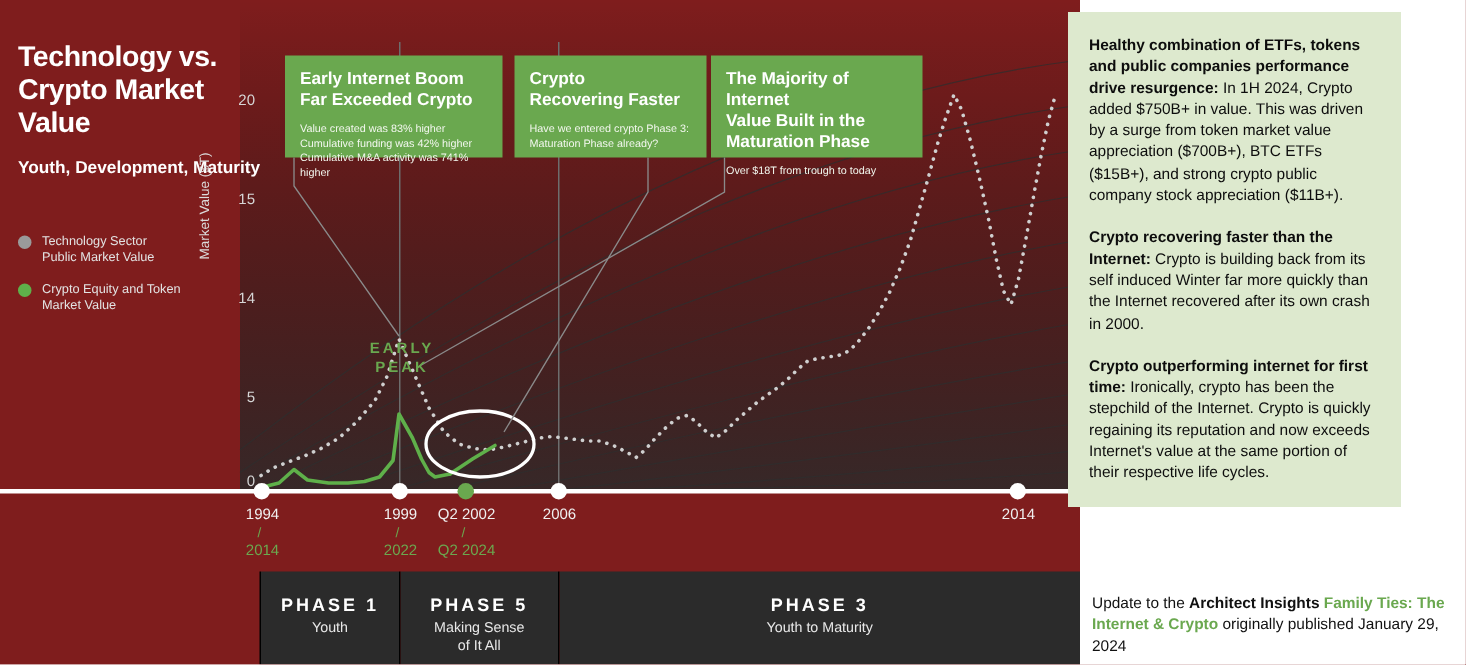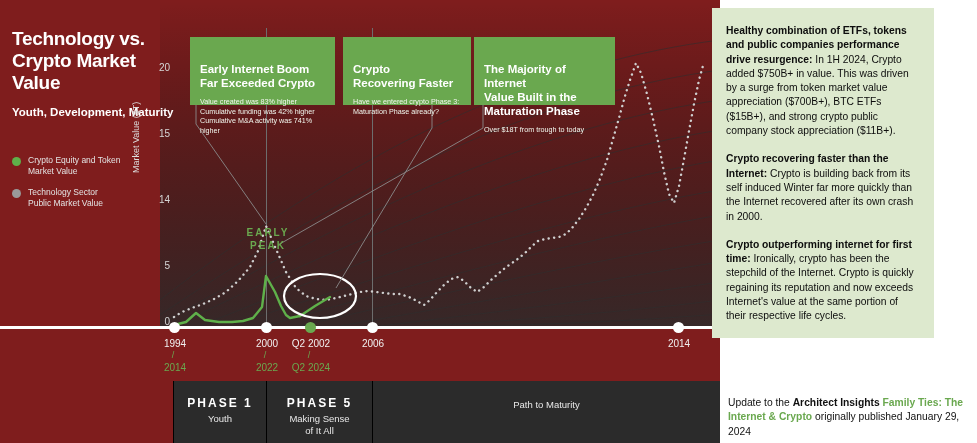--- a/index.html
+++ b/index.html
@@ -26,21 +26,21 @@
           transform:rotate(-90deg);transform-origin:left top;white-space:nowrap;}
   .ytick{position:absolute;color:#d6d6d6;font-size:10px;text-align:right;width:22px;}
 
   .xaxis{position:absolute;left:0;top:326px;width:720px;height:3px;background:#fff;}
   .xdot{position:absolute;width:11px;height:11px;border-radius:50%;top:322px;}
   .xtick-label{position:absolute;top:338px;font-size:10px;color:#f0f0f0;transform:translateX(-50%);white-space:nowrap;}
   .xtick-sub{position:absolute;top:362px;font-size:10px;color:#6ba84f;transform:translateX(-50%);white-space:nowrap;}
   .xtick-slash{position:absolute;top:350px;font-size:9px;color:#6ba84f;transform:translateX(-50%);}
 
   .callout{position:absolute;background:#6aa84f;color:#fff;padding:9px 10px 11px 10px;box-sizing:border-box;}
-  .callout h4{margin:16px 0 7px 0;font-size:11.5px;line-height:14px;font-weight:700;}
+  .callout h4{margin:0 0 7px 0;font-size:11.5px;line-height:14px;font-weight:700;}
   .callout p{margin:0;font-size:7.2px;line-height:9.6px;color:#f2f7ee;font-weight:400;}
 
   .early-peak{position:absolute;color:#6aa84f;font-size:10px;font-weight:700;
               letter-spacing:2px;text-align:center;line-height:13px;}
 
   .phase-lbl{position:absolute;text-align:center;color:#fff;}
   .phase-lbl .pn{font-size:12px;font-weight:700;letter-spacing:2px;}
   .phase-lbl .pd{font-size:9.5px;font-weight:400;line-height:12px;margin-top:3px;color:#e8e8e8;}
 
   
@@ -98,26 +98,26 @@
       <line x1="372.5" y1="28" x2="372.5" y2="326" stroke="#6d6d6d" stroke-width="1"></line>
     </svg>
 
     <div class="title">
       <span>Technology vs. Crypto Market Value</span>
     </div>
     <div class="subtitle">Youth, Development, Maturity</div>
 
     <div class="legend">
       <div class="legend-row">
+        <span class="legend-dot" style="background:#9a9a9a;"></span>
+        <span class="legend-txt">Technology Sector<br>Public Market Value</span>
+      </div>
+      <div class="legend-row">
         <span class="legend-dot" style="background:#5fb04a;"></span>
         <span class="legend-txt">Crypto Equity and Token<br>Market Value</span>
-      </div>
-      <div class="legend-row">
-        <span class="legend-dot" style="background:#9a9a9a;"></span>
-        <span class="legend-txt">Technology Sector<br>Public Market Value</span>
       </div>
     </div>
 
     <div class="ylabel">Market Value ($T)</div>
     <div class="ytick" style="left:148px;top:62px;">20</div>
     <div class="ytick" style="left:148px;top:128px;">15</div>
     <div class="ytick" style="left:148px;top:194px;">14</div>
     <div class="ytick" style="left:148px;top:260px;">5</div>
     <div class="ytick" style="left:148px;top:316px;">0</div>
 
@@ -148,21 +148,21 @@
     <div class="early-peak" style="left:236px;top:226px;width:64px;">EARLY<br>PEAK</div>
 
     <div class="xaxis"></div>
     <div class="xdot" style="left:169px;background:#ffffff;"></div>
     <div class="xdot" style="left:261px;background:#ffffff;"></div>
     <div class="xdot" style="left:305px;background:#6aa84f;"></div>
     <div class="xdot" style="left:367px;background:#ffffff;"></div>
     <div class="xdot" style="left:673px;background:#ffffff;"></div>
 
     <div class="xtick-label" style="left:175px;">1994</div>
-    <div class="xtick-label" style="left:267px;">2000</div>
+    <div class="xtick-label" style="left:267px;">1999</div>
     <div class="xtick-label" style="left:311px;">Q2 2002</div>
     <div class="xtick-label" style="left:373px;">2006</div>
     <div class="xtick-label" style="left:679px;">2014</div>
 
     <div class="xtick-slash" style="left:173px;">/</div>
     <div class="xtick-slash" style="left:265px;">/</div>
     <div class="xtick-slash" style="left:309px;">/</div>
 
     <div class="xtick-sub" style="left:175px;">2014</div>
     <div class="xtick-sub" style="left:267px;">2022</div>
@@ -183,21 +183,22 @@
 
     <div class="phase-lbl" style="left:174px;width:92px;top:396px;">
       <div class="pn">PHASE 1</div>
       <div class="pd">Youth</div>
     </div>
     <div class="phase-lbl" style="left:267px;width:105px;top:396px;">
       <div class="pn">PHASE 5</div>
       <div class="pd">Making Sense<br>of It All</div>
     </div>
     <div class="phase-lbl" style="left:373px;width:347px;top:396px;">
-      <div class="pd">Path to Maturity</div>
+      <div class="pn">PHASE 3</div>
+      <div class="pd">Youth to Maturity</div>
     </div>
   </div>
 
   <div class="side-note">
     <p>
       <b>Healthy combination of ETFs, tokens and public companies performance drive resurgence:</b><span> In 1H 2024, Crypto added $750B+ in value. This was driven by a surge from token market value appreciation ($700B+), BTC ETFs ($15B+), and strong crypto public company stock appreciation ($11B+).</span>
     </p>
     <p>
       <b>Crypto recovering faster than the Internet:</b><span> Crypto is building back from its self induced Winter far more quickly than the Internet recovered after its own crash in 2000.</span>
     </p>

